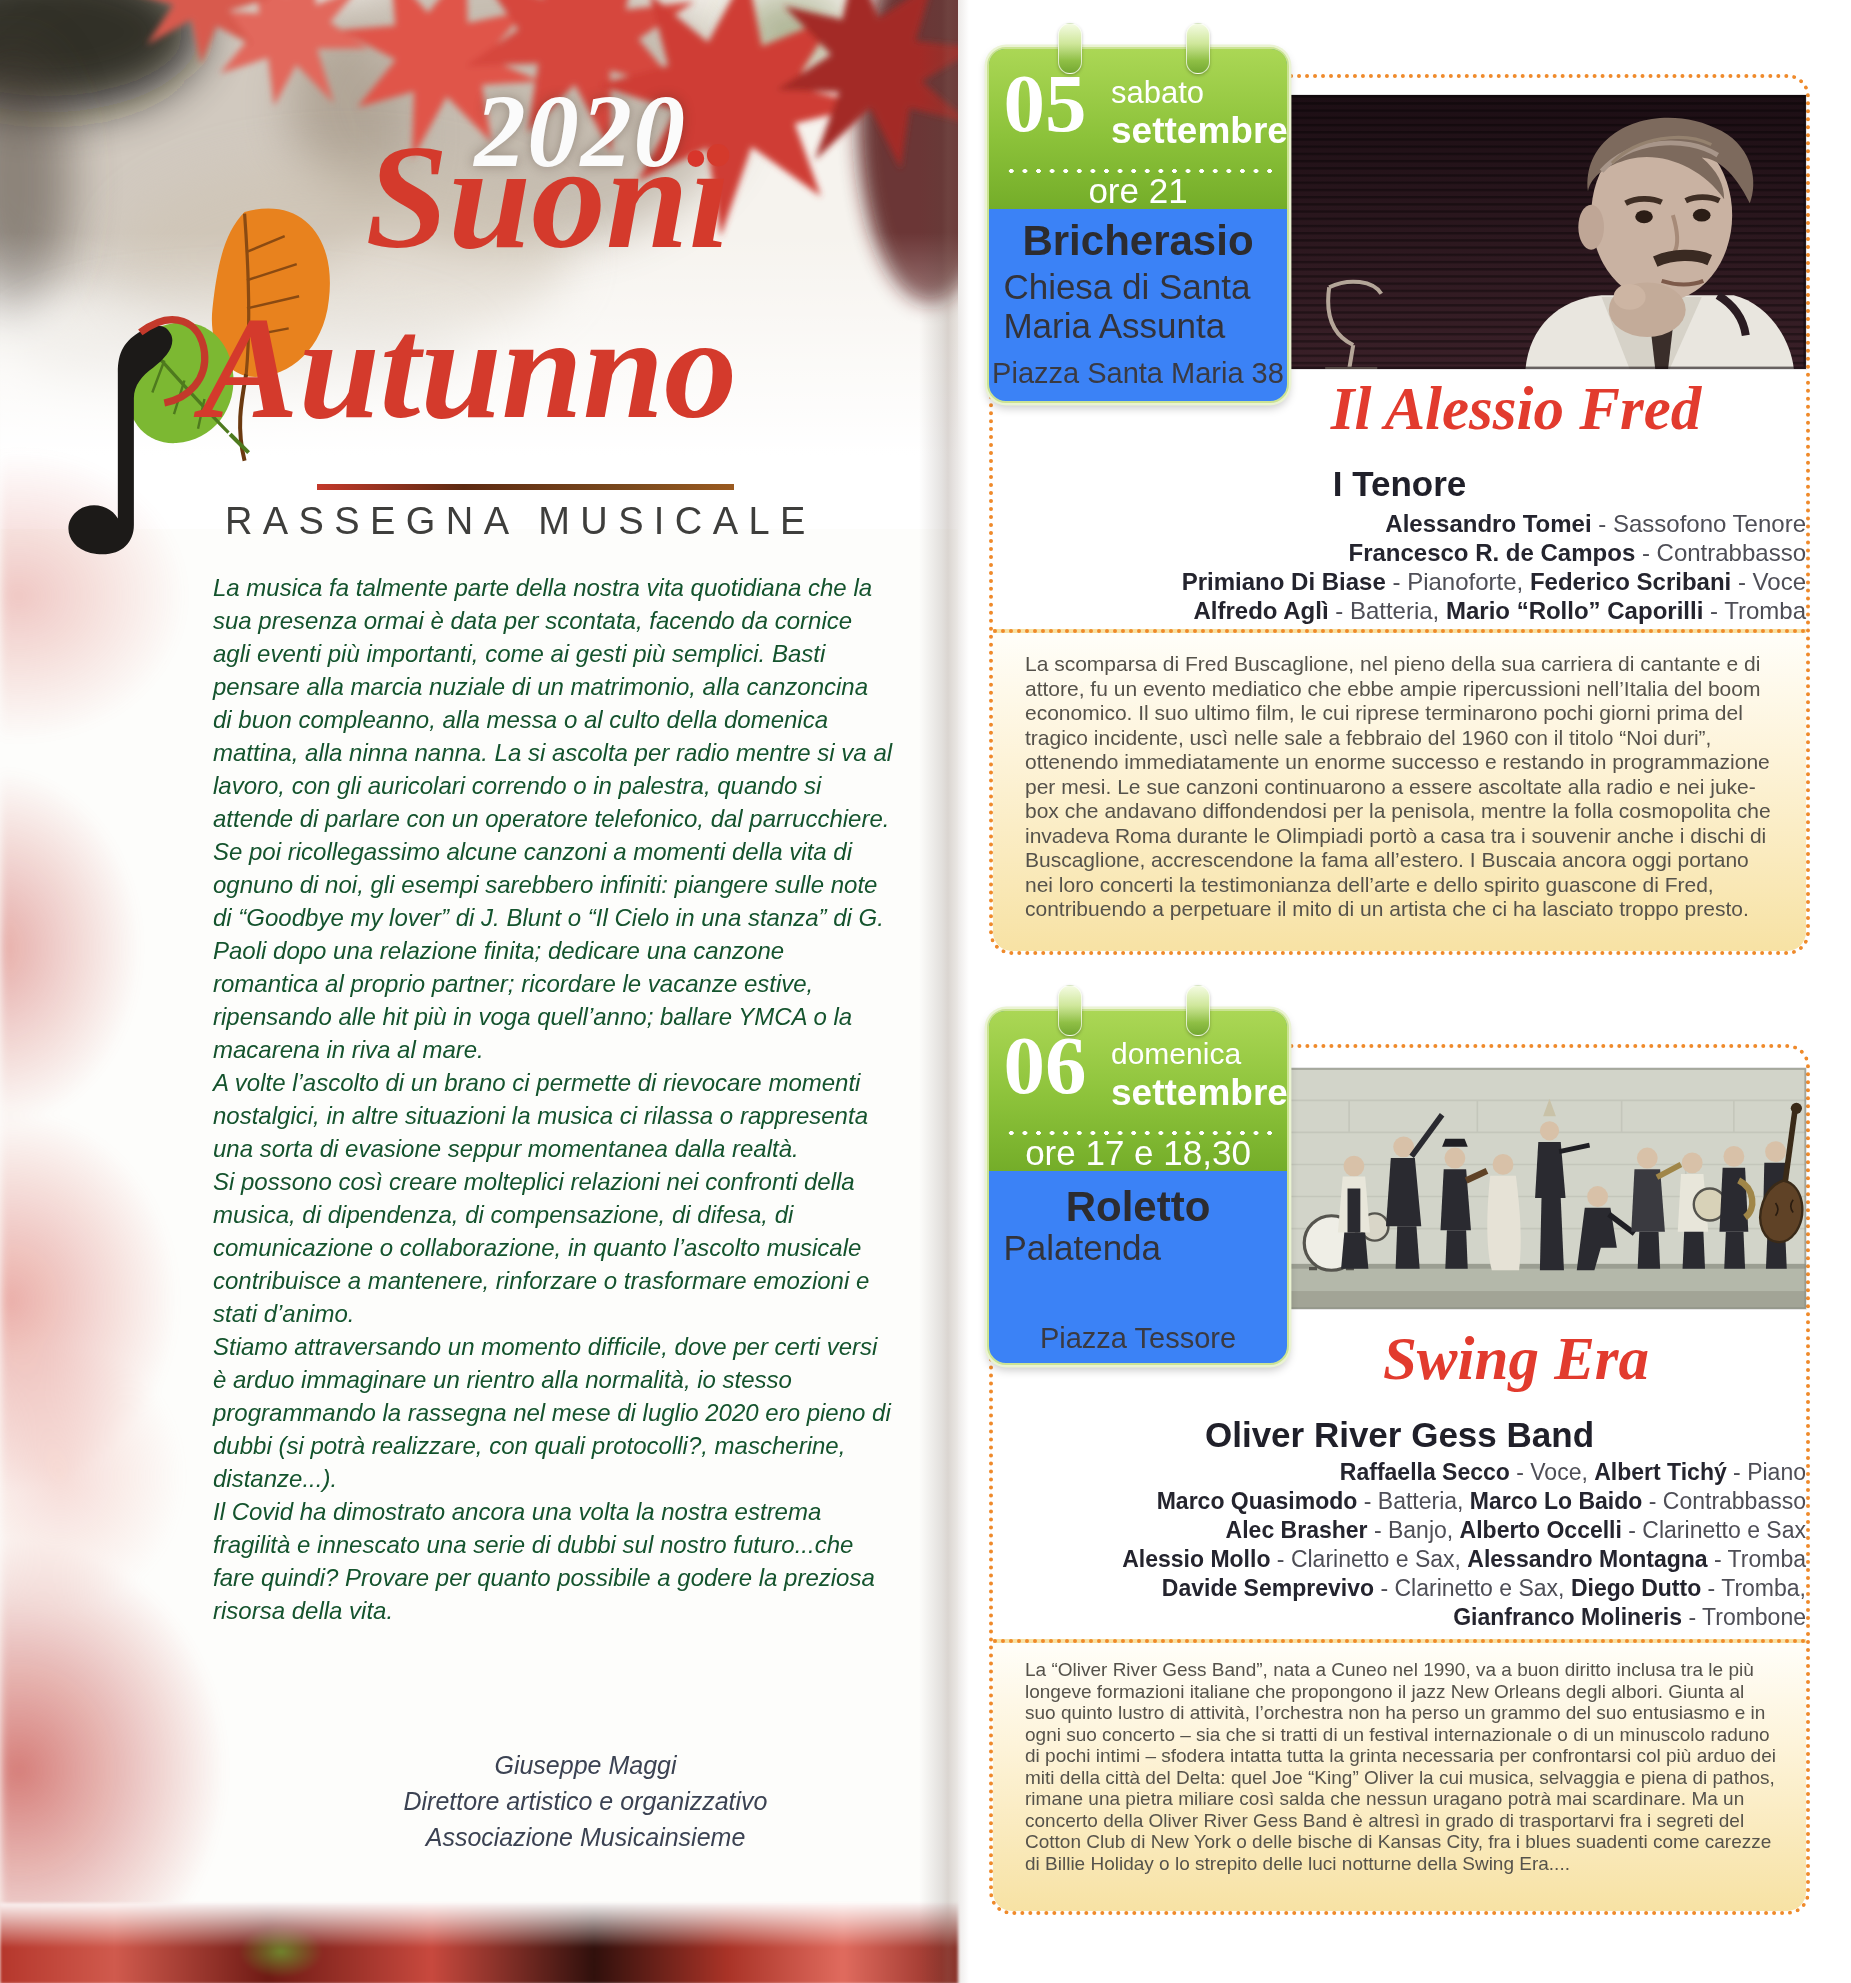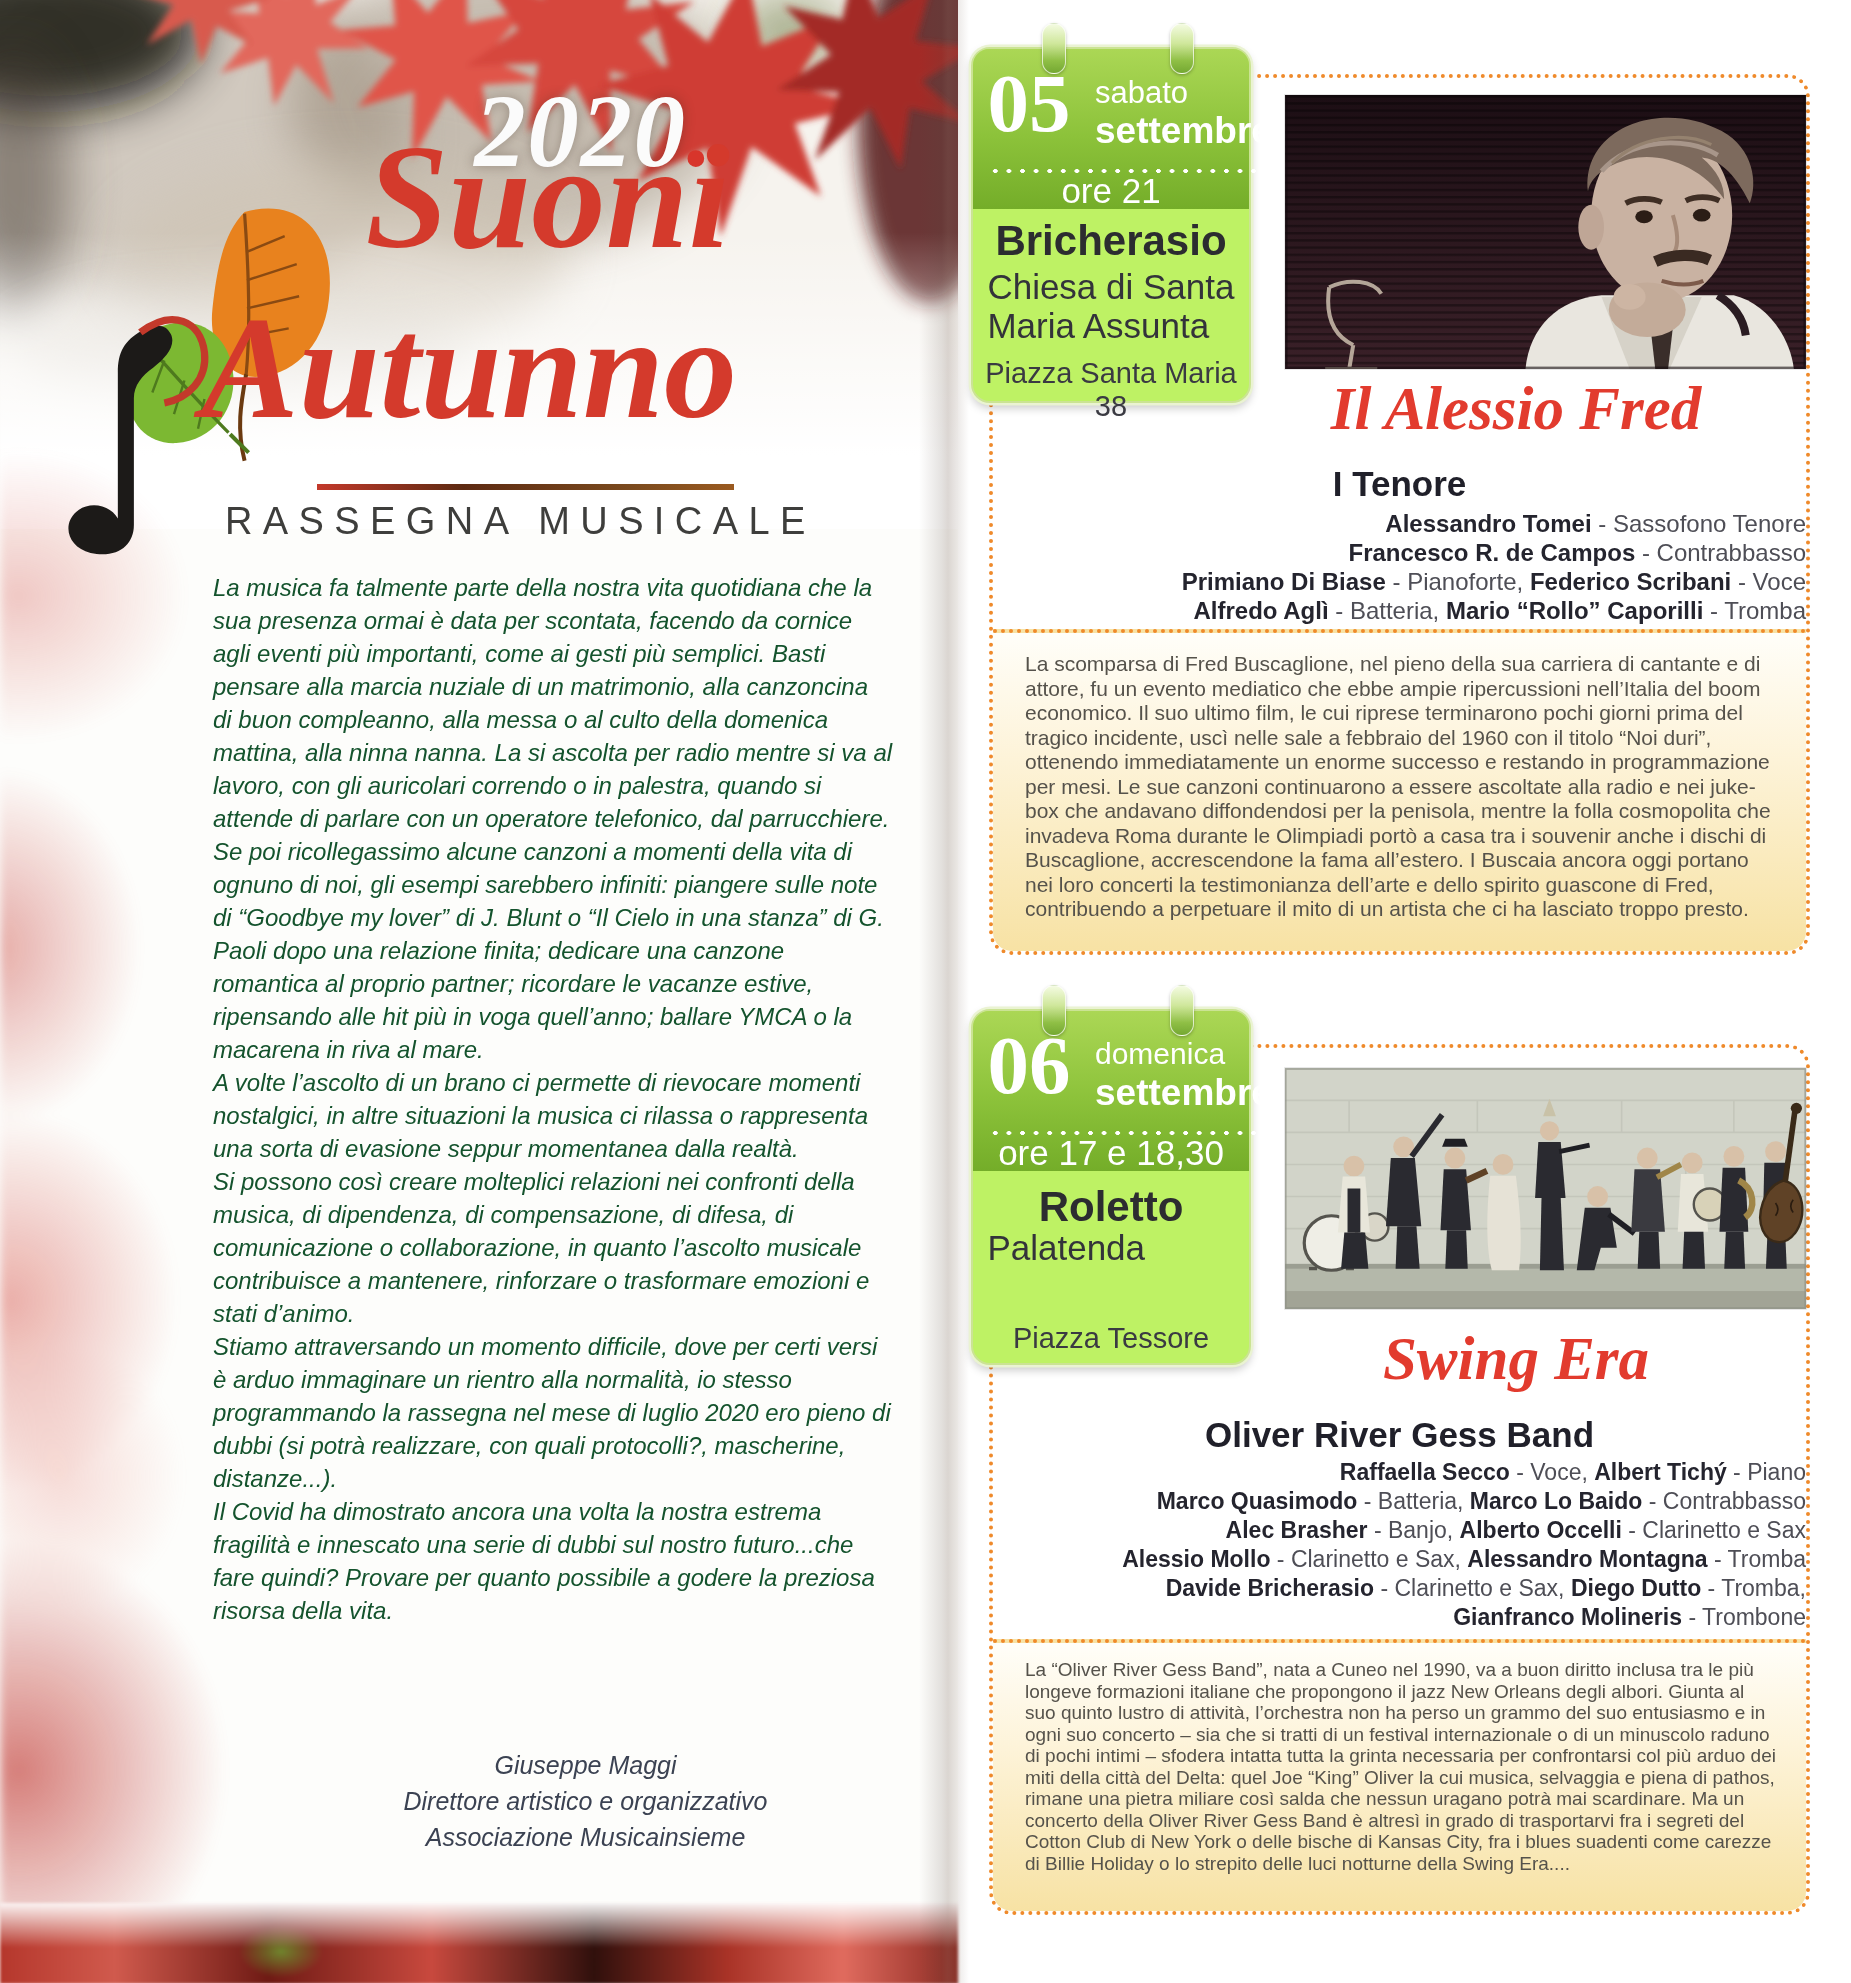--- a/index.html
+++ b/index.html
@@ -76,23 +76,24 @@
   }
   .evt-desc {
     position:absolute; z-index:2; border-top:4px dotted #ef8a2b; border-radius:0 0 19px 19px;
     background:linear-gradient(180deg,#fffef9,#fdf3d8 40%,#f7e2a4 100%);
     color:#55524b; overflow:hidden;
   }
   .desc1 { padding:19px 29px 8px 32px; font-size:21px; line-height:24.5px; }
   .desc2 { padding:16px 29px 8px 32px; font-size:19px; line-height:21.5px; }
   
   .cal-card {
-    position:absolute; width:280px; height:356px; background:#bef264; z-index:6;
+    position:absolute; width:302px; height:356px; background:#3b82f6; z-index:6;
     border:2.4px solid #cbe394; border-radius:19px;
     box-shadow:0 0 0 2.4px #eaf3d2, 0 4.8px 9.6px rgba(0,0,0,.22);
+    margin-left:16px;
   }
   .cal-head {
     position:absolute; left:0; top:0; width:100%; height:160px; border-radius:16px 16px 0 0;
     background:linear-gradient(180deg,#abd755 0%,#8cc23a 55%,#74ad29 100%);
   }
   .cal-hanger {
     position:absolute; width:24px; height:51px; top:-26px; border-radius:12px; z-index:7;
     background:linear-gradient(180deg,#f4fbe2,#cfe79b 40%,#8fbf45 75%,#74a832);
     border:1.6px solid rgba(255,255,255,.7); box-shadow:0 1.6px 3.2px rgba(0,0,0,.25);
   }
@@ -394,20 +395,20 @@
     <rect width="650" height="300" fill="none" stroke="#8f9186" stroke-width="4" opacity=".7"></rect>
   </svg>
 
   <div class="show-title" style="top:1325px;">Swing Era</div>
   <div class="band-name" style="top:1415px;">Oliver River Gess Band</div>
   <div class="lineup lineup2" style="top:1458px;">
       <div class="lu-line"><b>Raffaella Secco</b><span> - Voce, </span><b>Albert Tichý</b><span> - Piano</span></div>
       <div class="lu-line"><b>Marco Quasimodo</b><span> - Batteria, </span><b>Marco Lo Baido</b><span> - Contrabbasso</span></div>
       <div class="lu-line"><b>Alec Brasher</b><span> - Banjo, </span><b>Alberto Occelli</b><span> - Clarinetto e Sax</span></div>
       <div class="lu-line"><b>Alessio Mollo</b><span> - Clarinetto e Sax, </span><b>Alessandro Montagna</b><span> - Tromba</span></div>
-      <div class="lu-line"><b>Davide Bricherasio</b><span> - Clarinetto e Sax, </span><b>Diego Dutto</b><span> - Tromba,</span></div>
+      <div class="lu-line"><b>Davide Semprevivo</b><span> - Clarinetto e Sax, </span><b>Diego Dutto</b><span> - Tromba,</span></div>
       <div class="lu-line"><b>Gianfranco Molineris</b><span> - Trombone</span></div>
     </div>
 
   <div class="evt-desc desc2" style="left:993px; top:1639px; width:813px; height:272px;">La “Oliver River Gess Band”, nata a Cuneo nel 1990, va a buon diritto inclusa tra le più longeve formazioni italiane che propongono il jazz New Orleans degli albori. Giunta al suo quinto lustro di attività, l’orchestra non ha perso un grammo del suo entusiasmo e in ogni suo concerto – sia che si tratti di un festival internazionale o di un minuscolo raduno di pochi intimi – sfodera intatta tutta la grinta necessaria per confrontarsi col più arduo dei miti della città del Delta: quel Joe “King” Oliver la cui musica, selvaggia e piena di pathos, rimane una pietra miliare così salda che nessun uragano potrà mai scardinare. Ma un concerto della Oliver River Gess Band è altresì in grado di trasportarvi fra i segreti del Cotton Club di New York o delle bische di Kansas City, fra i blues suadenti come carezze di Billie Holiday o lo strepito delle luci notturne della Swing Era....</div>
 
 </div>
 
 
 </body></html>

